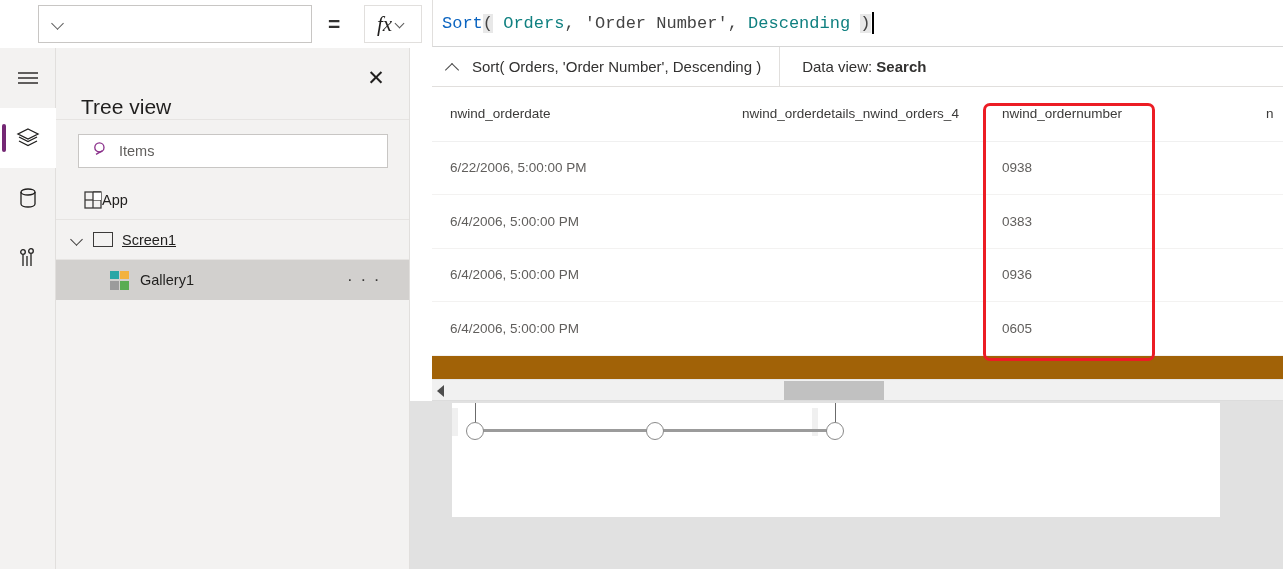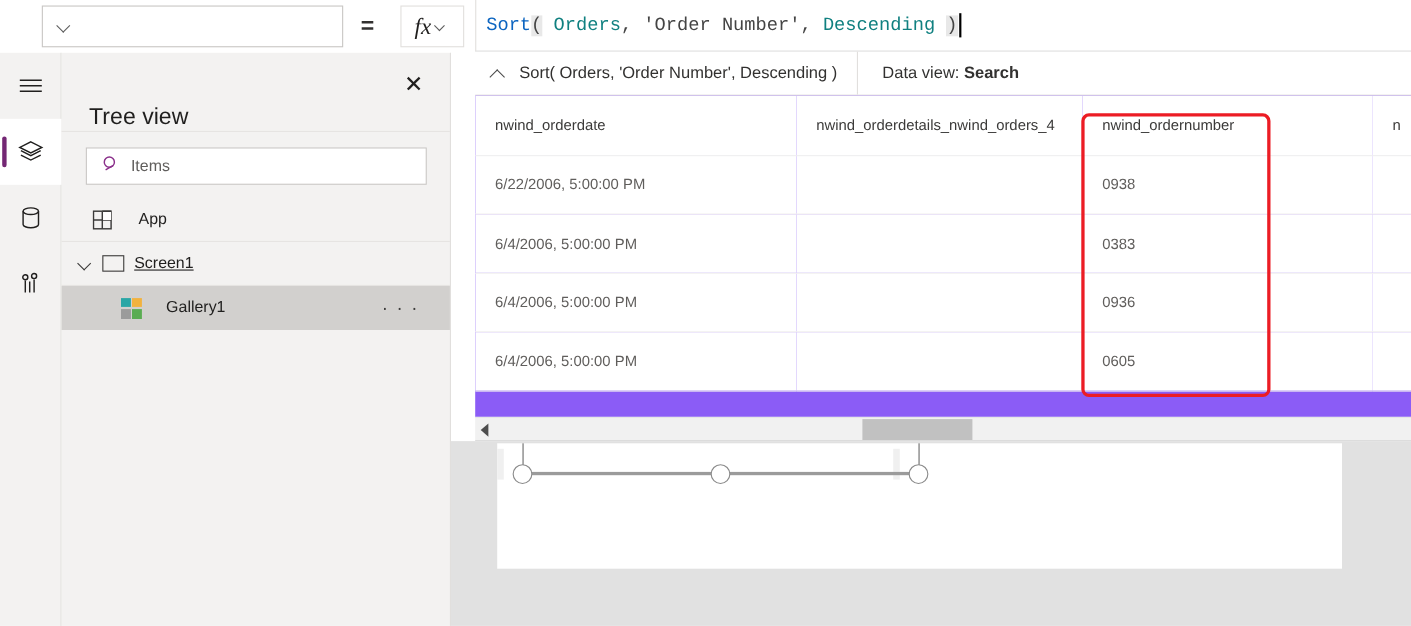--- a/index.html
+++ b/index.html
@@ -90,21 +90,21 @@
     width: 1px; height: 39px; background: #e1dfdd; margin: 0 0 0 2px;
   }
   .result-datatype {
     font-size: 15px; color: #323130; padding-left: 22px;
   }
   .result-datatype b { font-weight: 700; }
 
   
   .table-wrap {
     position: absolute; left: 432px; top: 87px; right: 0; height: 292px;
-    background: #8b5cf6; overflow: hidden;
+    background: #a16207; overflow: hidden;
   }
   .data-table { width: 1000px; border-collapse: collapse; table-layout: fixed; }
   .data-table th {
     text-align: left; font-weight: 400; font-size: 13.5px; color: #3b3a39;
     height: 54px; padding: 0 0 0 18px; vertical-align: middle;
     border-bottom: 1px solid #f0f0f0; background: #ffffff;
   }
   .data-table td {
     font-size: 13.5px; color: #605e5c; height: 53.5px;
     padding: 0 0 0 18px; vertical-align: middle;
@@ -198,23 +198,23 @@
     display: flex; align-items: center; padding: 0 10px;
   }
   .tv-search .search-icon { margin: 0 10px 0 4px; }
   .tv-search .ph { font-size: 14.5px; color: #605e5c; }
 
   .tv-row {
     height: 40px; display: flex; align-items: center;
     font-size: 14.5px; color: #201f1e;
     border-bottom: 1px solid #e6e4e2;
   }
-  .tv-row.app { padding-left: 28px; gap: 24px; }
+  .tv-row.app { padding-left: 28px; gap: 0; }
   .tv-row.screen { padding-left: 14px; gap: 9px; text-decoration: underline; }
-  .tv-row.child { padding-left: 54px; gap: 22px; background: #d2d0ce; border-bottom: none; position: relative; }
+  .tv-row.child { padding-left: 54px; gap: 11px; background: #d2d0ce; border-bottom: none; position: relative; }
   .tv-row .twisty { width: 14px; height: 14px; position: relative; flex: none; }
   .tv-row .twisty::before {
     content: ""; position: absolute; left: 2px; top: 2px;
     width: 8px; height: 8px;
     border-right: 1.3px solid #3b3a39; border-bottom: 1.3px solid #3b3a39;
     transform: rotate(45deg);
   }
   .icon-app { width: 18px; height: 18px; flex: none; }
   .icon-screen { width: 20px; height: 15px; border: 1.4px solid #3b3a39; flex: none; }
   .icon-gallery {

